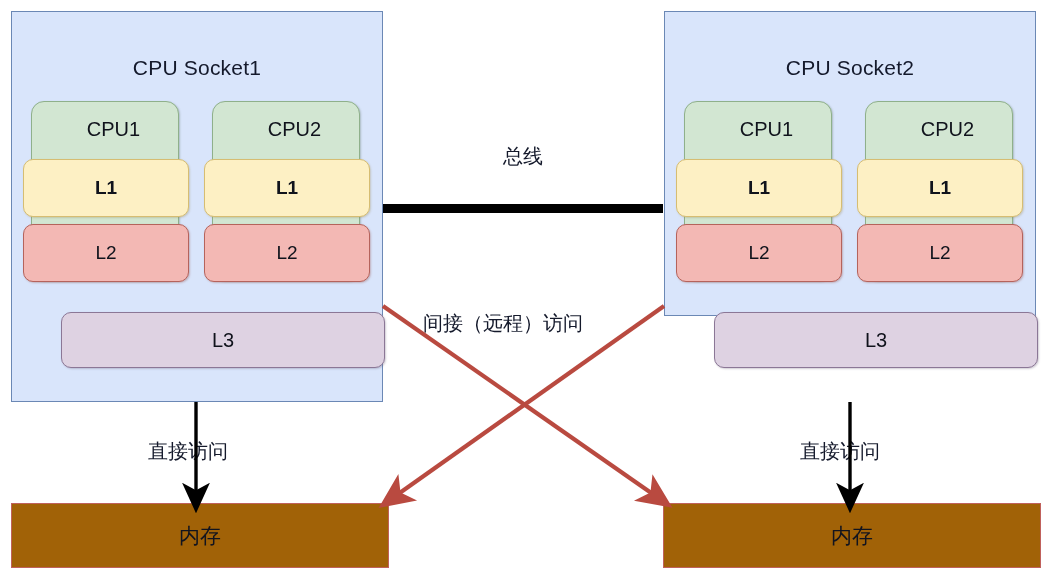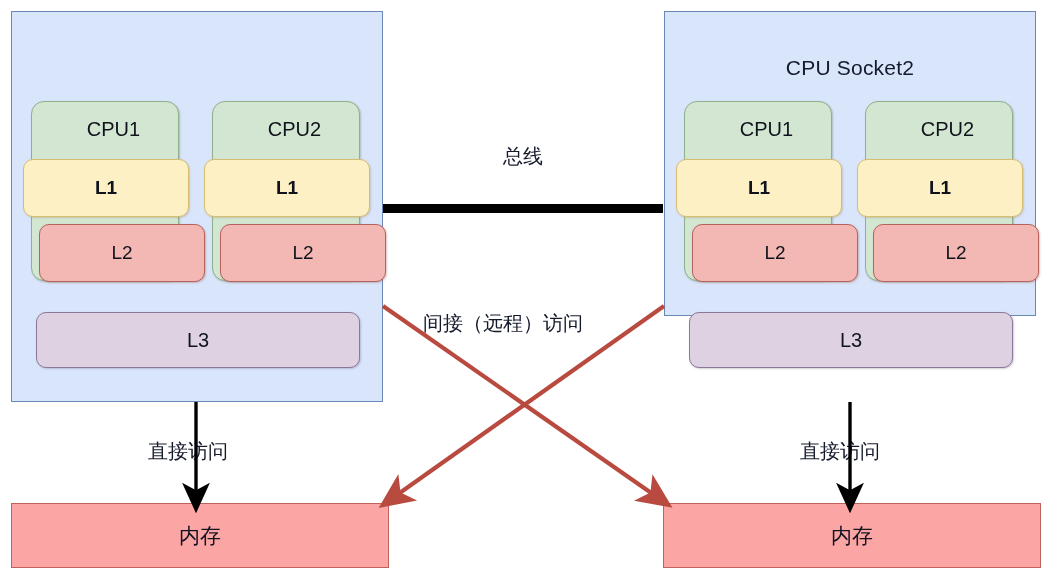--- a/index.html
+++ b/index.html
@@ -58,38 +58,38 @@
   .l1{
     background:#fdf0c4;
     border:1.3px solid #d6bd72;
     box-shadow:1px 1px 2px rgba(150,130,70,.30);
     font-weight:bold;
   }
   .l2{
     background:#f3b8b4;
     border:1.3px solid #b5635c;
     box-shadow:1px 1px 2px rgba(150,80,75,.35);
-    margin-left:16px;
   }
   .l3{
     position:absolute;
     background:#ded2e2;
     border:1.3px solid #8b7796;
     border-radius:10px;
     box-sizing:border-box;
     display:flex;align-items:center;justify-content:center;
     font-size:20px;
     color:#10131c;
     box-shadow:1px 1px 2px rgba(110,95,120,.32);
+    margin-left:25px;
   }
 
   
   .memory{
     position:absolute;
-    background:#fca5a5;
+    background:#a16207;
     border:1.6px solid #c0615c;
     box-sizing:border-box;
     display:flex;align-items:center;justify-content:center;
     font-size:21px;
     color:#12141f;
   }
 
   
   .label{
     position:absolute;
@@ -105,20 +105,21 @@
     width:1046px;height:574px;
     pointer-events:none;
   }
 </style>
 </head>
 <body>
 
 <div id="stage">
 
   <div class="socket" style="left:11px;top:11px;width:372px;height:391px;">
+    <div class="socket-title">CPU Socket1</div>
 
     <div class="cpu" style="left:19px;top:89px;width:148px;height:180px;">
       <div class="cpu-title">CPU1</div>
       <div class="cache l1" style="left:-9px;top:57px;width:166px;height:58px;">L1</div>
       <div class="cache l2" style="left:-9px;top:122px;width:166px;height:58px;">L2</div>
     </div>
 
     <div class="cpu" style="left:200px;top:89px;width:148px;height:180px;">
       <div class="cpu-title">CPU2</div>
       <div class="cache l1" style="left:-9px;top:57px;width:166px;height:58px;">L1</div>

